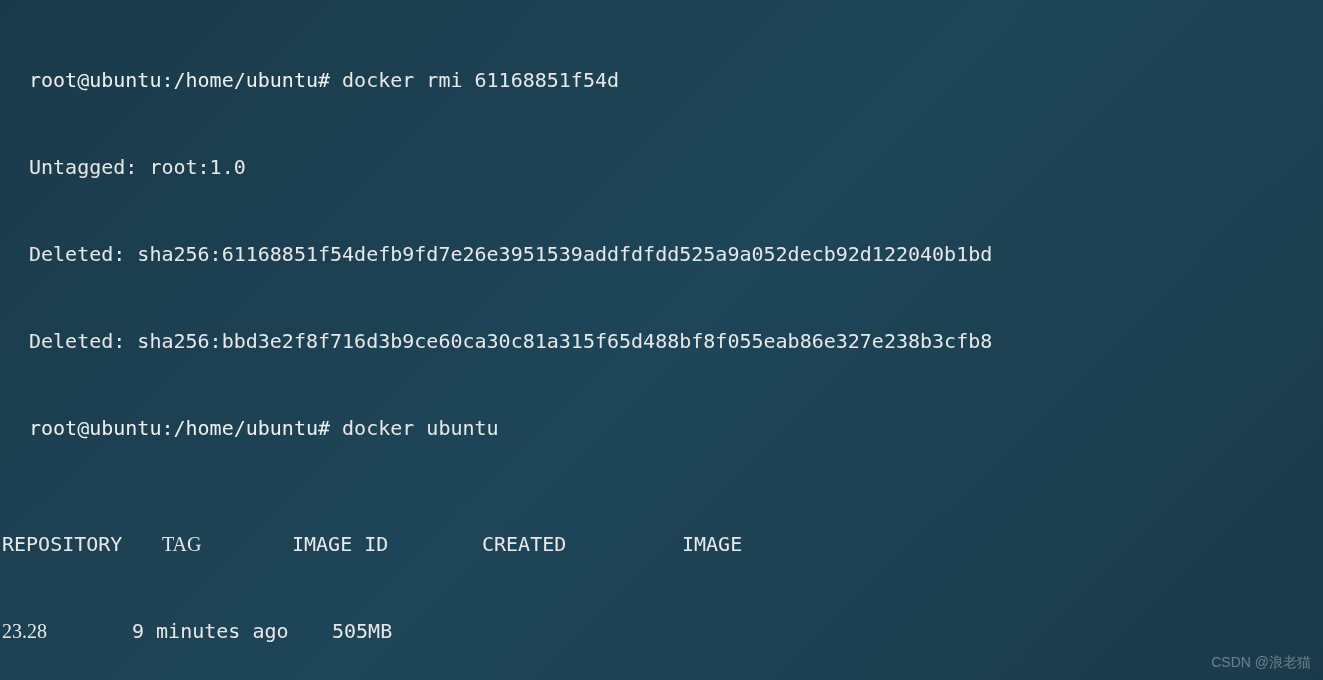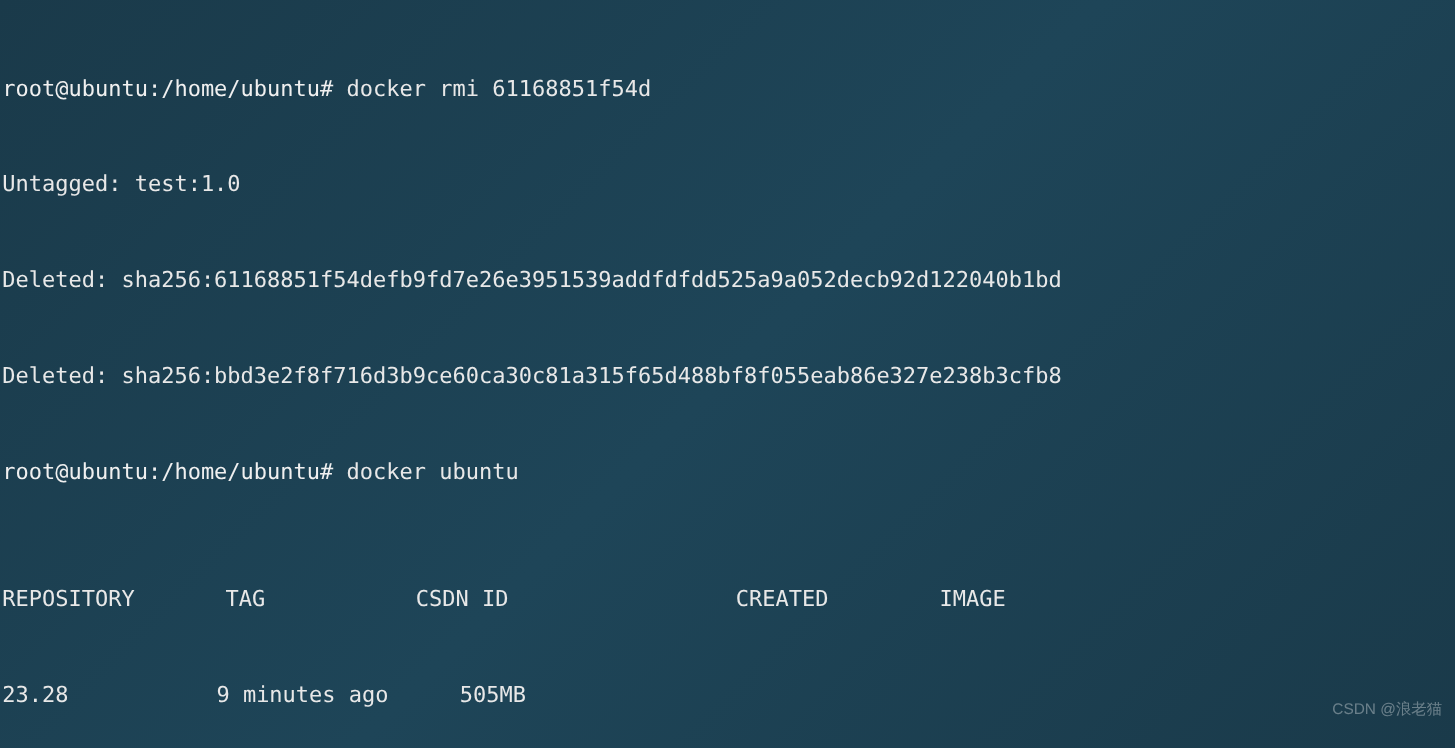--- a/index.html
+++ b/index.html
@@ -17,56 +17,56 @@
       padding: 8px 2px;
       line-height: 1.45;
       overflow: hidden;
       position: relative;
     }
     .terminal {
       white-space: pre;
     }
     .line {
       min-height: 1.45em;
+      margin-left: 27px;
     }
     .prompt-host {
       color: #f0f0f0;
     }
     .row {
       display: flex;
-      gap: 43px;
     }
     .col-repo { width: 160px; }
-    .col-tag { width: 130px; }
+    .col-tag { width: 130px; font-family: Liberation Serif, serif; }
     .col-id { width: 190px; }
-    .col-created { width: 200px; text-align: center; }
+    .col-created { width: 200px; }
     .col-size { width: 100px; }
     .watermark {
       position: absolute;
-      bottom: 26px;
+      bottom: 8px;
       right: 12px;
       color: rgba(255,255,255,0.35);
       font-size: 14px;
       font-family: sans-serif;
     }
   </style>
 </head>
 <body>
 
 <div class="terminal">
   <div class="line"><span class="prompt-host">root@ubuntu:/home/ubuntu# </span><span>docker rmi 61168851f54d</span></div>
-  <div class="line">Untagged: test:1.0</div>
+  <div class="line">Untagged: root:1.0</div>
   <div class="line">Deleted: sha256:61168851f54defb9fd7e26e3951539addfdfdd525a9a052decb92d122040b1bd</div>
   <div class="line">Deleted: sha256:bbd3e2f8f716d3b9ce60ca30c81a315f65d488bf8f055eab86e327e238b3cfb8</div>
   <div class="line"><span class="prompt-host">root@ubuntu:/home/ubuntu# </span><span>docker ubuntu</span></div>
   
   <div class="row">
     <span class="col-repo">REPOSITORY</span>
     <span class="col-tag">TAG</span>
-    <span class="col-id">CSDN ID</span>
+    <span class="col-id">IMAGE ID</span>
     <span class="col-created">CREATED</span>
     <span class="col-size">IMAGE</span>
   </div>
   <div class="row">
     <span class="col-tag">23.28</span>
     <span class="col-created">9 minutes ago</span>
     <span class="col-size">505MB</span>
   </div>
   
   

